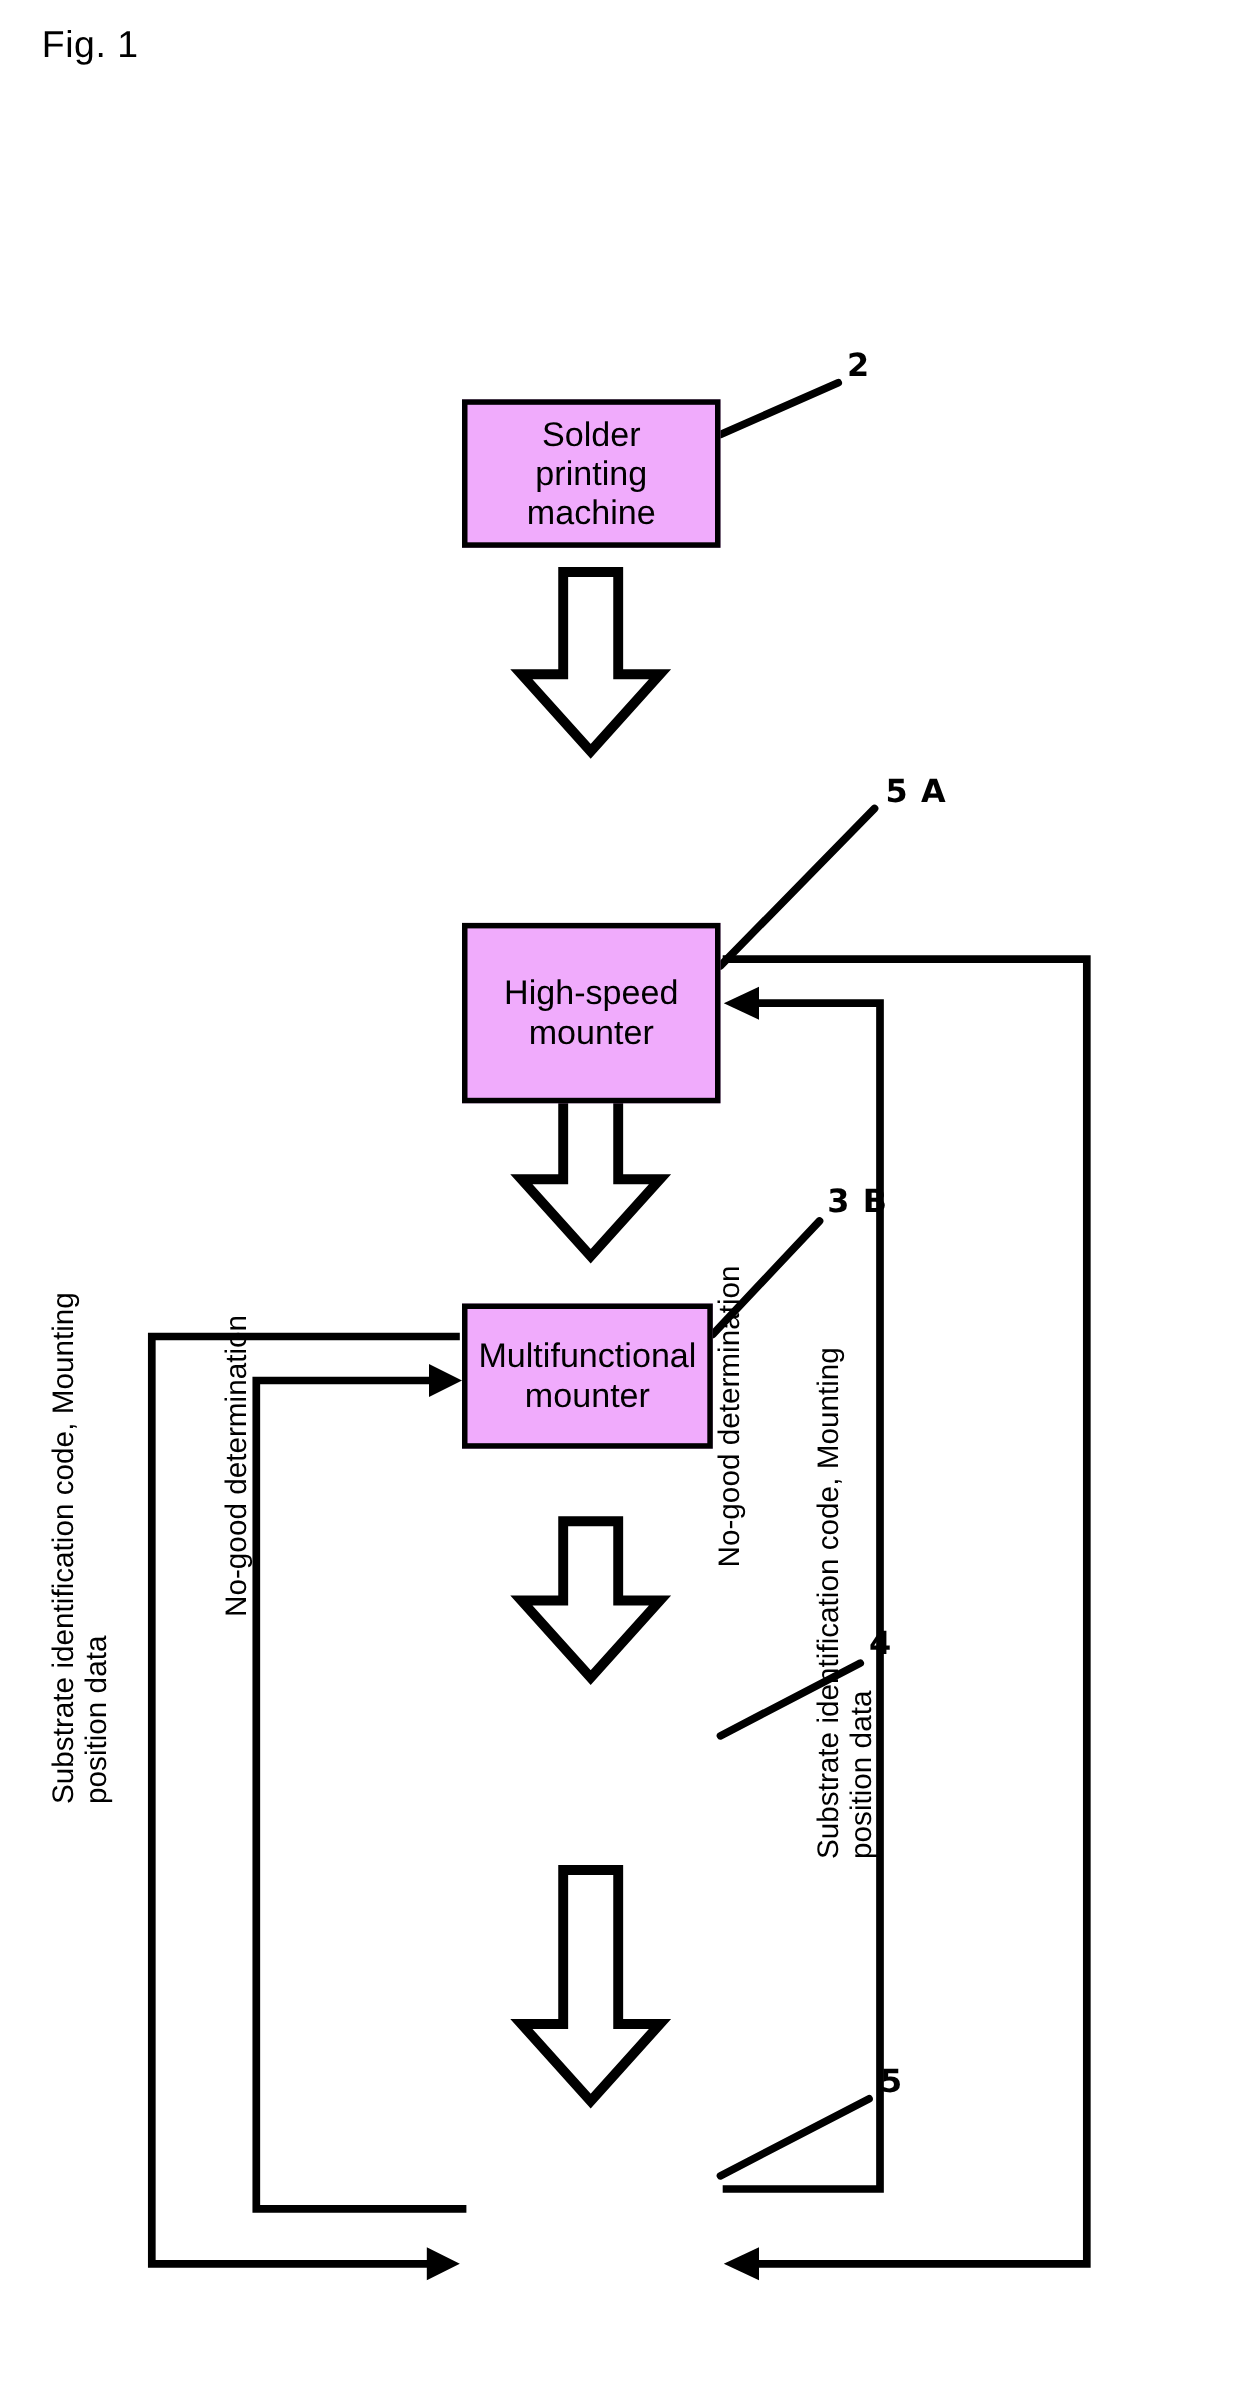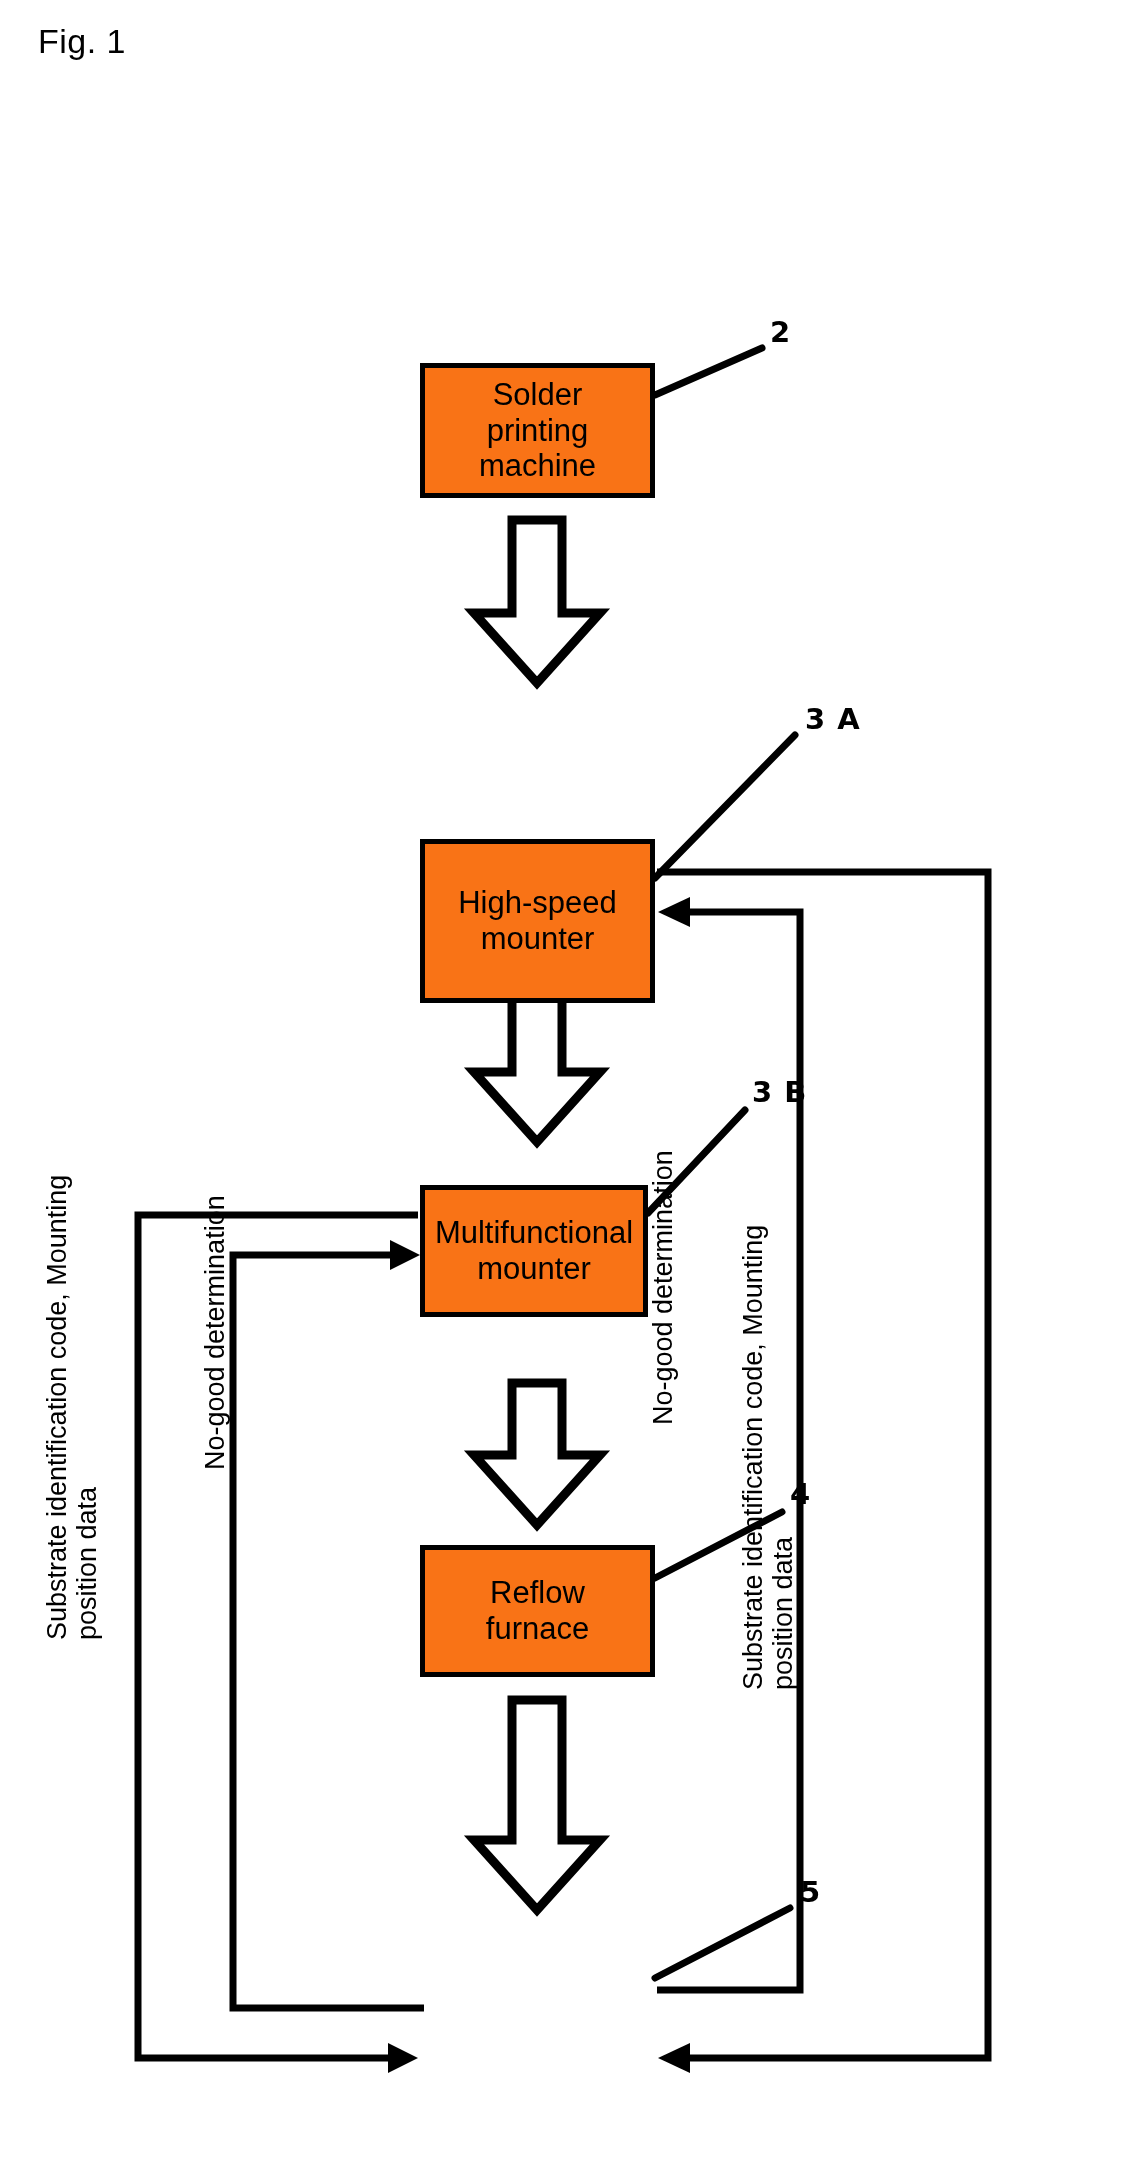--- a/index.html
+++ b/index.html
@@ -8,21 +8,21 @@
   #stage{position:absolute;left:0;top:0;width:1123px;height:2177px;overflow:hidden;}
 
   
   #fig-caption{position:absolute;left:38px;top:22px;font-size:34px;font-weight:400;
                letter-spacing:.5px;white-space:nowrap;}
 
   
   #lines{position:absolute;left:0;top:0;width:1123px;height:2177px;}
 
   
-  .node{position:absolute;box-sizing:border-box;background:#f97316;
+  .node{position:absolute;box-sizing:border-box;background:#f0abfc;
         border:5px solid #000;display:flex;align-items:center;justify-content:center;}
   .node .node-label{font-size:31px;line-height:1.16;text-align:center;white-space:pre-line;
                     padding:0 6px;}
 
   #node-solder      {left:420px; top:363px;  width:235px; height:135px;}
   #node-highspeed   {left:420px; top:839px;  width:235px; height:164px;}
   #node-multifunc   {left:420px; top:1185px; width:228px; height:132px;}
   #node-reflow      {left:420px; top:1545px; width:235px; height:132px;}
   #node-inspect     {left:420px; top:1940px; width:235px; height:162px;}
 
@@ -105,28 +105,24 @@
   <div class="node" id="node-highspeed">
     <div class="node-label">High-speed
 mounter</div>
   </div>
 
   <div class="node" id="node-multifunc">
     <div class="node-label">Multifunctional
 mounter</div>
   </div>
 
-  <div class="node" id="node-reflow">
-    <div class="node-label">Reflow
-furnace</div>
-  </div>
 
 
   <div class="ref" id="ref-2">2</div>
-  <div class="ref" id="ref-3a">3 A</div>
+  <div class="ref" id="ref-3a">5 A</div>
   <div class="ref" id="ref-3b">3 B</div>
   <div class="ref" id="ref-4">4</div>
   <div class="ref" id="ref-5">5</div>
 
   <div class="vlabel up" id="lbl-left-sid">Substrate identification code, Mounting
 position data</div>
 
   <div class="vlabel up" id="lbl-inner-ng">No-good determination</div>
 
   <div class="vlabel up" id="lbl-right-ng">No-good determination</div>

